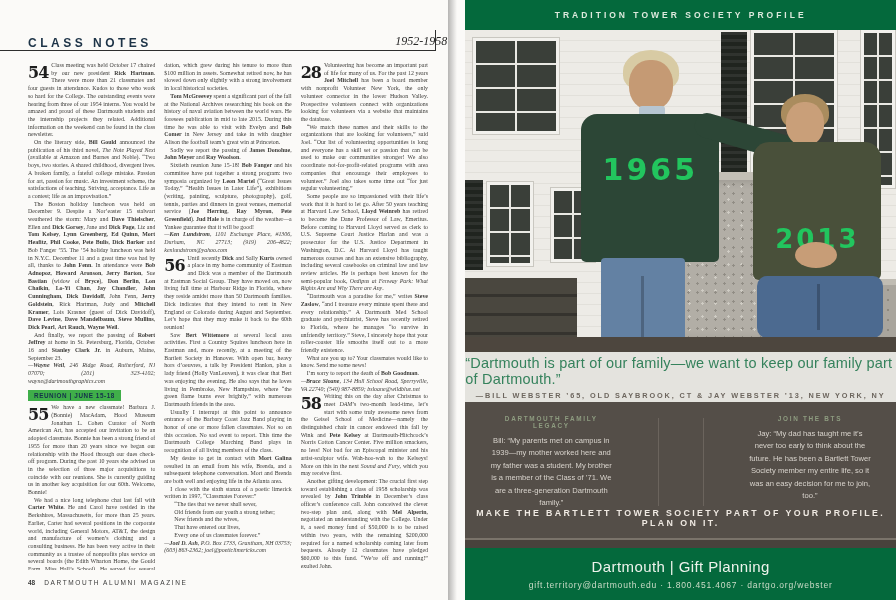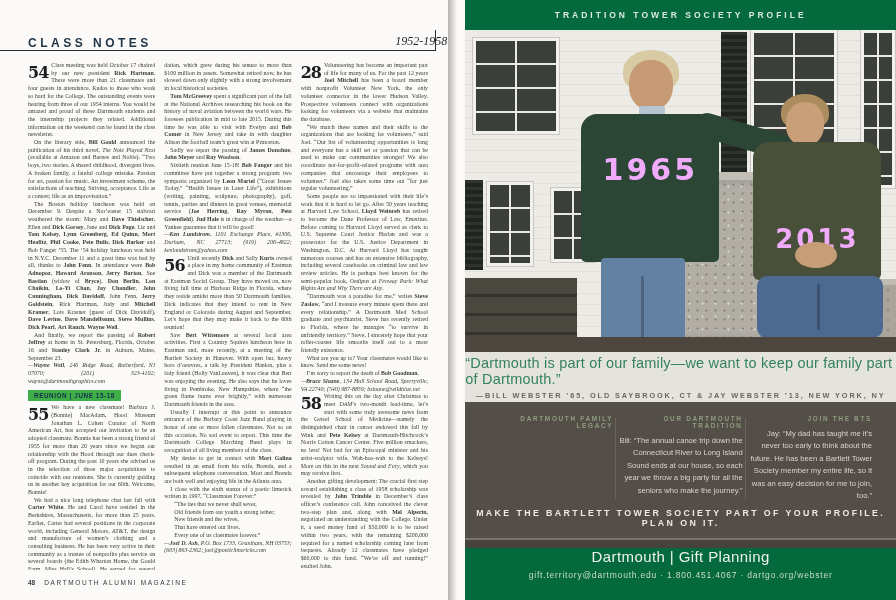--- a/index.html
+++ b/index.html
@@ -45,43 +45,43 @@
   .granite-cap { position:absolute; left:186px; top:142px; width:130px; height:14px; background:#c3bfb6;
       box-shadow: 0 2px 2px rgba(0,0,0,.25); }
   .lowwall { position:absolute; left:298px; bottom:15px; width:150px; height:52px; background:#a9a59d;
       background-image: radial-gradient(#8d897f 1px, transparent 1.2px); background-size:10px 10px; }
   .lowwall-cap { position:absolute; left:290px; bottom:63px; width:158px; height:10px; background:#c0bcb3; }
 
   .hair { position:absolute; border-radius:50% 50% 40% 40%; }
   .face { position:absolute; border-radius:46%; }
   .collar { position:absolute; background:#b7c6d2; border-radius:3px; }
   .sweater { position:absolute; display:flex; justify-content:center; }
-  .sweater .year { font-family:"DejaVu Sans", sans-serif; font-weight:bold; color:#f0abfc; letter-spacing:3px; }
+  .sweater .year { font-family:"DejaVu Sans", sans-serif; font-weight:bold; color:#22c55e; letter-spacing:3px; }
   .arm { position:absolute; border-radius:12px; }
   .jeans { position:absolute; border-radius:4px 4px 0 0; }
   .seam { position:absolute; width:3px; background:rgba(0,0,0,.22); }
   .hands { position:absolute; background:#c79d77; border-radius:50%; }
 
   
   .quotebar { height:50px; background:#e4e3de; display:flex; flex-direction:column; align-items:center; justify-content:center; gap:4px; }
   .quote { font-size:14.5px; color:#35825c; letter-spacing:.2px; }
   .attr { font-size:7.3px; letter-spacing:1.9px; color:#6d665e; font-weight:bold; }
 
   
   .darksec { position:relative; height:138px; background:#544e48; padding-top:13px; border-bottom:2px solid #7a736a; }
   .panels { display:flex; justify-content:space-between; padding:0 24px; }
-  .panel { width:124px; text-align:right; }
+  .panel { width:124px; text-align:center; }
   .ph { font-size:6.4px; font-weight:bold; letter-spacing:1.7px; color:#8e9c80; margin-bottom:6px; }
   .pt { font-size:7.6px; line-height:12.4px; color:#d9d4cd; }
   .vdiv { width:1px; background:#6b645d; margin:3px 0; }
   .cta { position:absolute; bottom:10px; left:0; width:100%; text-align:center; font-weight:bold; font-size:8.8px; letter-spacing:2.4px; color:#efe9e2; }
   .gapstrip { height:8px; background:#48423c; }
 
   
-  .rp-footer { height:50px; background:#04693c; text-align:center; padding-top:0; }
+  .rp-footer { height:50px; background:#04693c; text-align:center; padding-top:10px; }
   .brand { font-size:15px; color:#eef3ec; letter-spacing:.4px; }
   .contact { margin-top:5px; font-size:8.5px; letter-spacing:.8px; color:#ccdcc8; }
 
   .fold { position:absolute; left:448px; top:0; width:9px; height:600px; z-index:40; pointer-events:none;
       background:linear-gradient(90deg, rgba(0,0,0,.28), rgba(0,0,0,0)); }
 </style>
 </head>
 <body>
 
 <div class="canvas">
@@ -180,26 +180,23 @@
 
     <div class="quotebar">
       <div class="quote">“Dartmouth is part of our family—we want to keep our family part of Dartmouth.”</div>
       <div class="attr">—BILL WEBSTER ’65, OLD SAYBROOK, CT &amp; JAY WEBSTER ’13, NEW YORK, NY</div>
     </div>
 
     <div class="darksec">
       <div class="panels">
         <div class="panel">
           <div class="ph">DARTMOUTH FAMILY LEGACY</div>
+          <div class="pt">Bill: “My parents met on campus in 1939—my mother worked here and my father was a student. My brother is a member of the Class of ’71. We are a three-generation Dartmouth family.”</div>
         </div>
         <div class="vdiv"></div>
-        <div class="panel">
-          <div class="ph">OUR DARTMOUTH TRADITION</div>
-          <div class="pt">Bill: “The annual canoe trip down the Connecticut River to Long Island Sound ends at our house, so each year we throw a big party for all the seniors who make the journey.”</div>
-        </div>
         <div class="vdiv"></div>
         <div class="panel">
           <div class="ph">JOIN THE BTS</div>
           <div class="pt">Jay: “My dad has taught me it’s never too early to think about the future. He has been a Bartlett Tower Society member my entire life, so it was an easy decision for me to join, too.”</div>
         </div>
       </div>
       <div class="cta">MAKE THE BARTLETT TOWER SOCIETY PART OF YOUR PROFILE. PLAN ON IT.</div>
     </div>
     <div class="gapstrip"></div>
 

